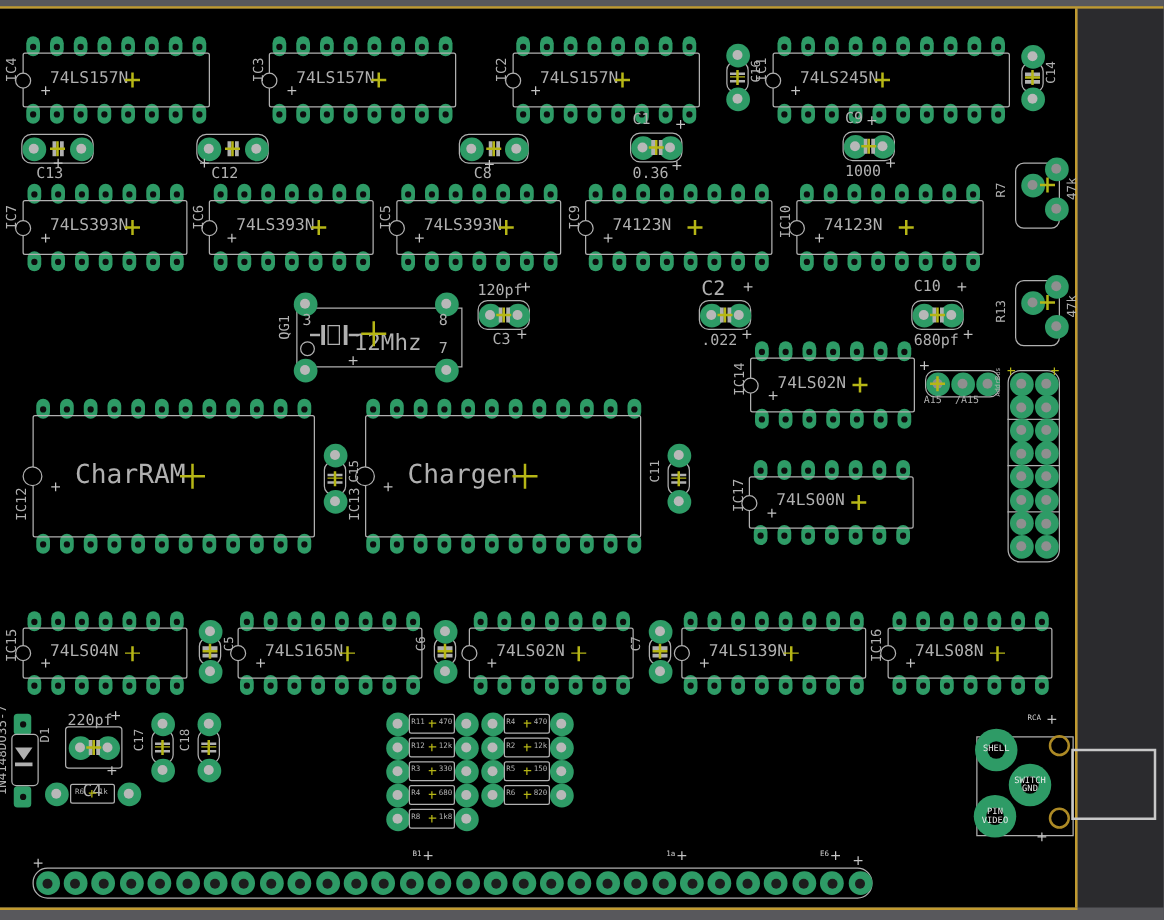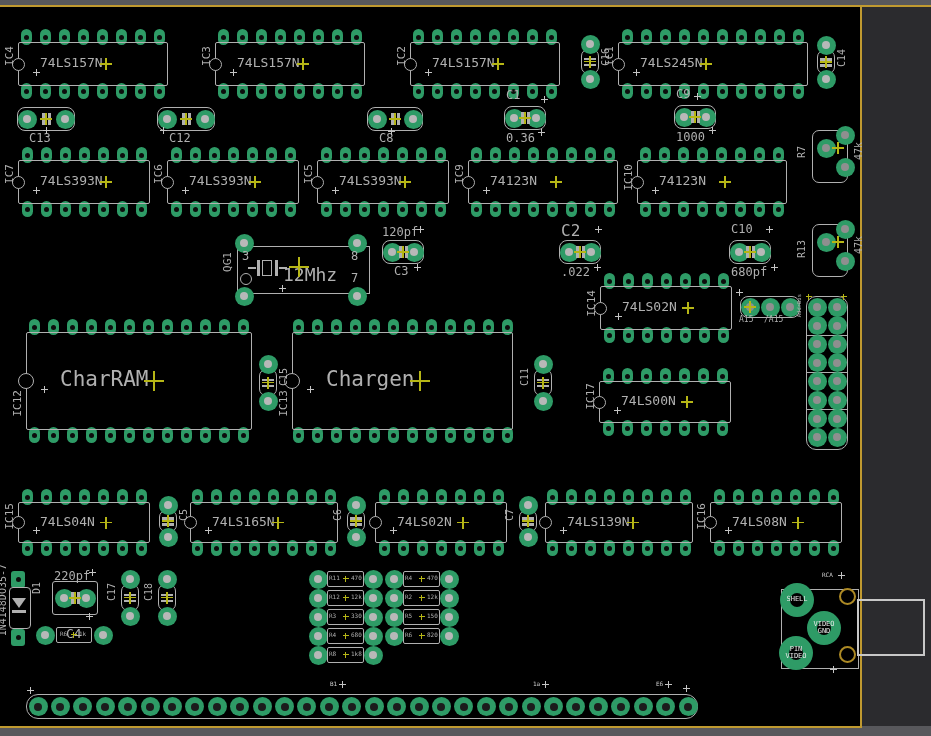--- a/index.html
+++ b/index.html
@@ -765,20 +765,20 @@
     <div class="silk" style="left: 656px; top: 681px; color: rgb(208, 208, 208); font-size: 6px;">E6</div>
     <div class="wcross" style="left: 668px; top: 684px; width: 0px; height: 0px;"></div>
     <div class="wcross" style="left: 30px; top: 690px; width: 0px; height: 0px;"></div>
     <div class="wcross" style="left: 686px; top: 688px; width: 0px; height: 0px;"></div>
     <div class="outline" style="left: 781px; top: 589px; width: 78px; height: 80px;"></div>
     <div class="wrect" style="left: 857px; top: 599px; width: 68px; height: 57px;"></div>
     <div class="pad-big" style="left: 780px; top: 583px;"></div>
     <div class="pad-big" style="left: 807px; top: 611px;"></div>
     <div class="pad-big" style="left: 779px; top: 636px;"></div>
     <div class="padtext" style="left: 778px; top: 596px; width: 38px;">SHELL</div>
-    <div class="padtext" style="left: 809px; top: 621px; width: 30px;">VIDEO GND</div>
+    <div class="padtext" style="left: 809px; top: 621px; width: 30px;">SWITCH GND</div>
     <div class="padtext" style="left: 781px; top: 646px; width: 30px;">PIN VIDEO</div>
     <div class="ring" style="left: 839px; top: 588px;"></div>
     <div class="ring" style="left: 839px; top: 646px;"></div>
     <div class="silk" style="left: 822px; top: 572px; color: rgb(208, 208, 208); font-size: 6px;">RCA</div>
     <div class="wcross" style="left: 841px; top: 575px; width: 0px; height: 0px;"></div>
     <div class="wcross" style="left: 833px; top: 669px; width: 0px; height: 0px;"></div>
   </div>
 
 </body></html>

